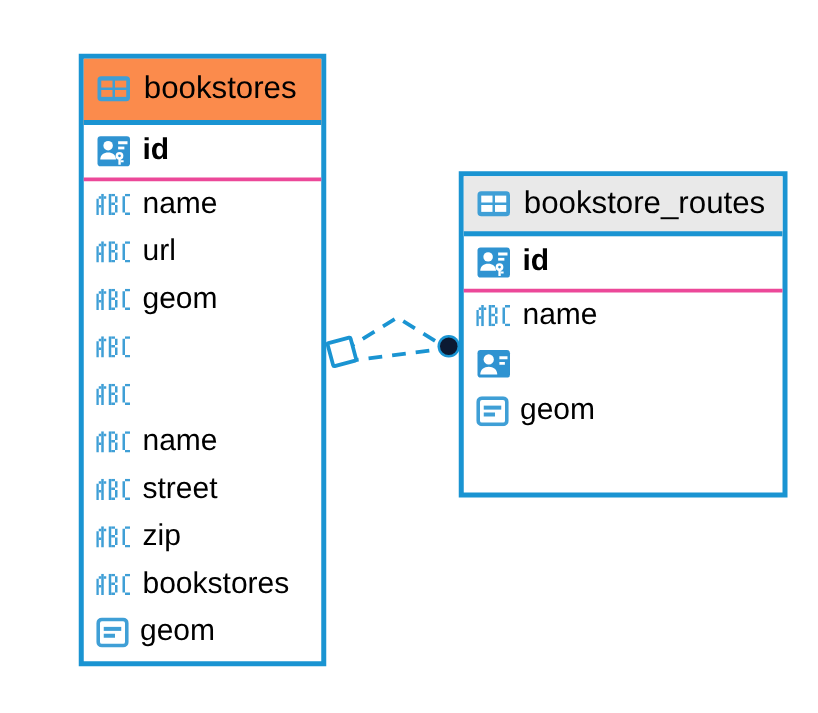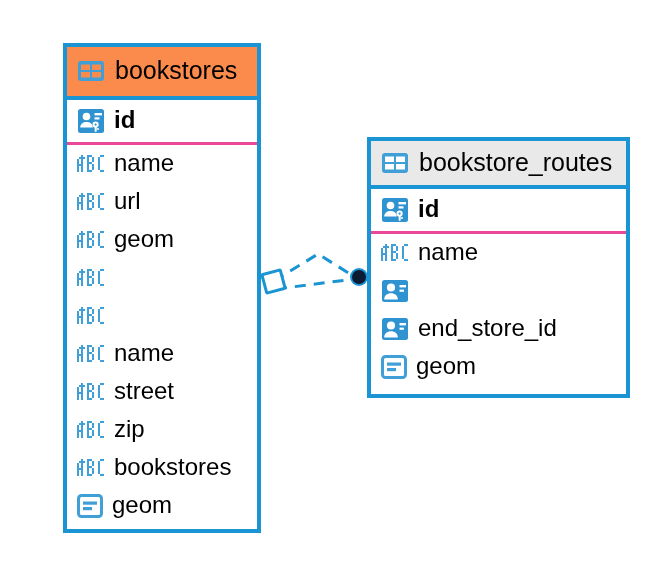--- a/index.html
+++ b/index.html
@@ -417,32 +417,20 @@
         <svg viewBox="0 0 28 24" width="28" height="24" aria-hidden="true">
           <rect x="1" y="1" width="26" height="22" rx="2.5" fill="#2f93d1"></rect>
           <circle cx="10" cy="8.5" r="4.1" fill="#ffffff"></circle>
           <path d="M3.2 20.5c0-4 3.1-6.2 6.8-6.2s6.8 2.2 6.8 6.2z" fill="#ffffff"></path>
           <rect x="18.5" y="6" width="6.5" height="2.4" fill="#ffffff"></rect>
           <rect x="18.5" y="10.6" width="4.4" height="2.2" fill="#ffffff"></rect>
         </svg>
       </span>
     </div>
 
-    <div class="row">
-      <span class="icon icon-fk">
-        <svg viewBox="0 0 28 24" width="28" height="24" aria-hidden="true">
-          <rect x="1" y="1" width="26" height="22" rx="2.5" fill="#2f93d1"></rect>
-          <circle cx="10" cy="8.5" r="4.1" fill="#ffffff"></circle>
-          <path d="M3.2 20.5c0-4 3.1-6.2 6.8-6.2s6.8 2.2 6.8 6.2z" fill="#ffffff"></path>
-          <rect x="18.5" y="6" width="6.5" height="2.4" fill="#ffffff"></rect>
-          <rect x="18.5" y="10.6" width="4.4" height="2.2" fill="#ffffff"></rect>
-        </svg>
-      </span>
-      <span class="row-label">end_store_id</span>
-    </div>
 
     <div class="row">
       <span class="icon icon-geom">
         <svg viewBox="0 0 26 24" width="26" height="24" aria-hidden="true">
           <rect x="1.5" y="1.5" width="23" height="21" rx="3" fill="none" stroke="#3f9fd6" stroke-width="3"></rect>
           <rect x="6" y="7.5" width="14" height="3.2" fill="#3f9fd6"></rect>
           <rect x="6" y="13" width="9" height="3.2" fill="#3f9fd6"></rect>
         </svg>
       </span>
       <span class="row-label">geom</span>

